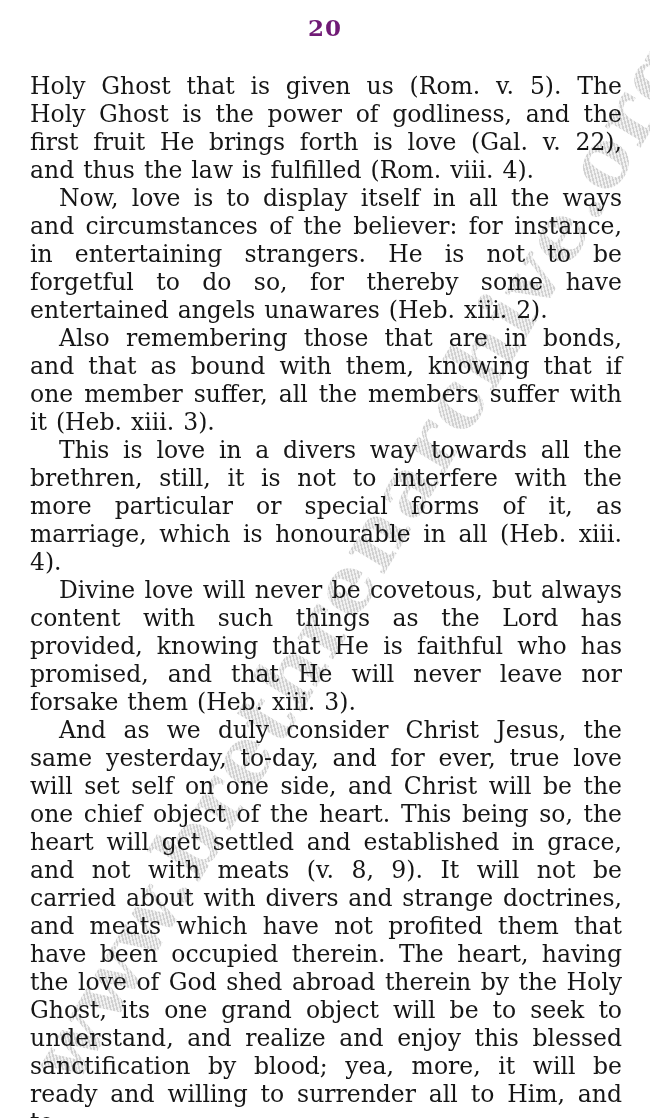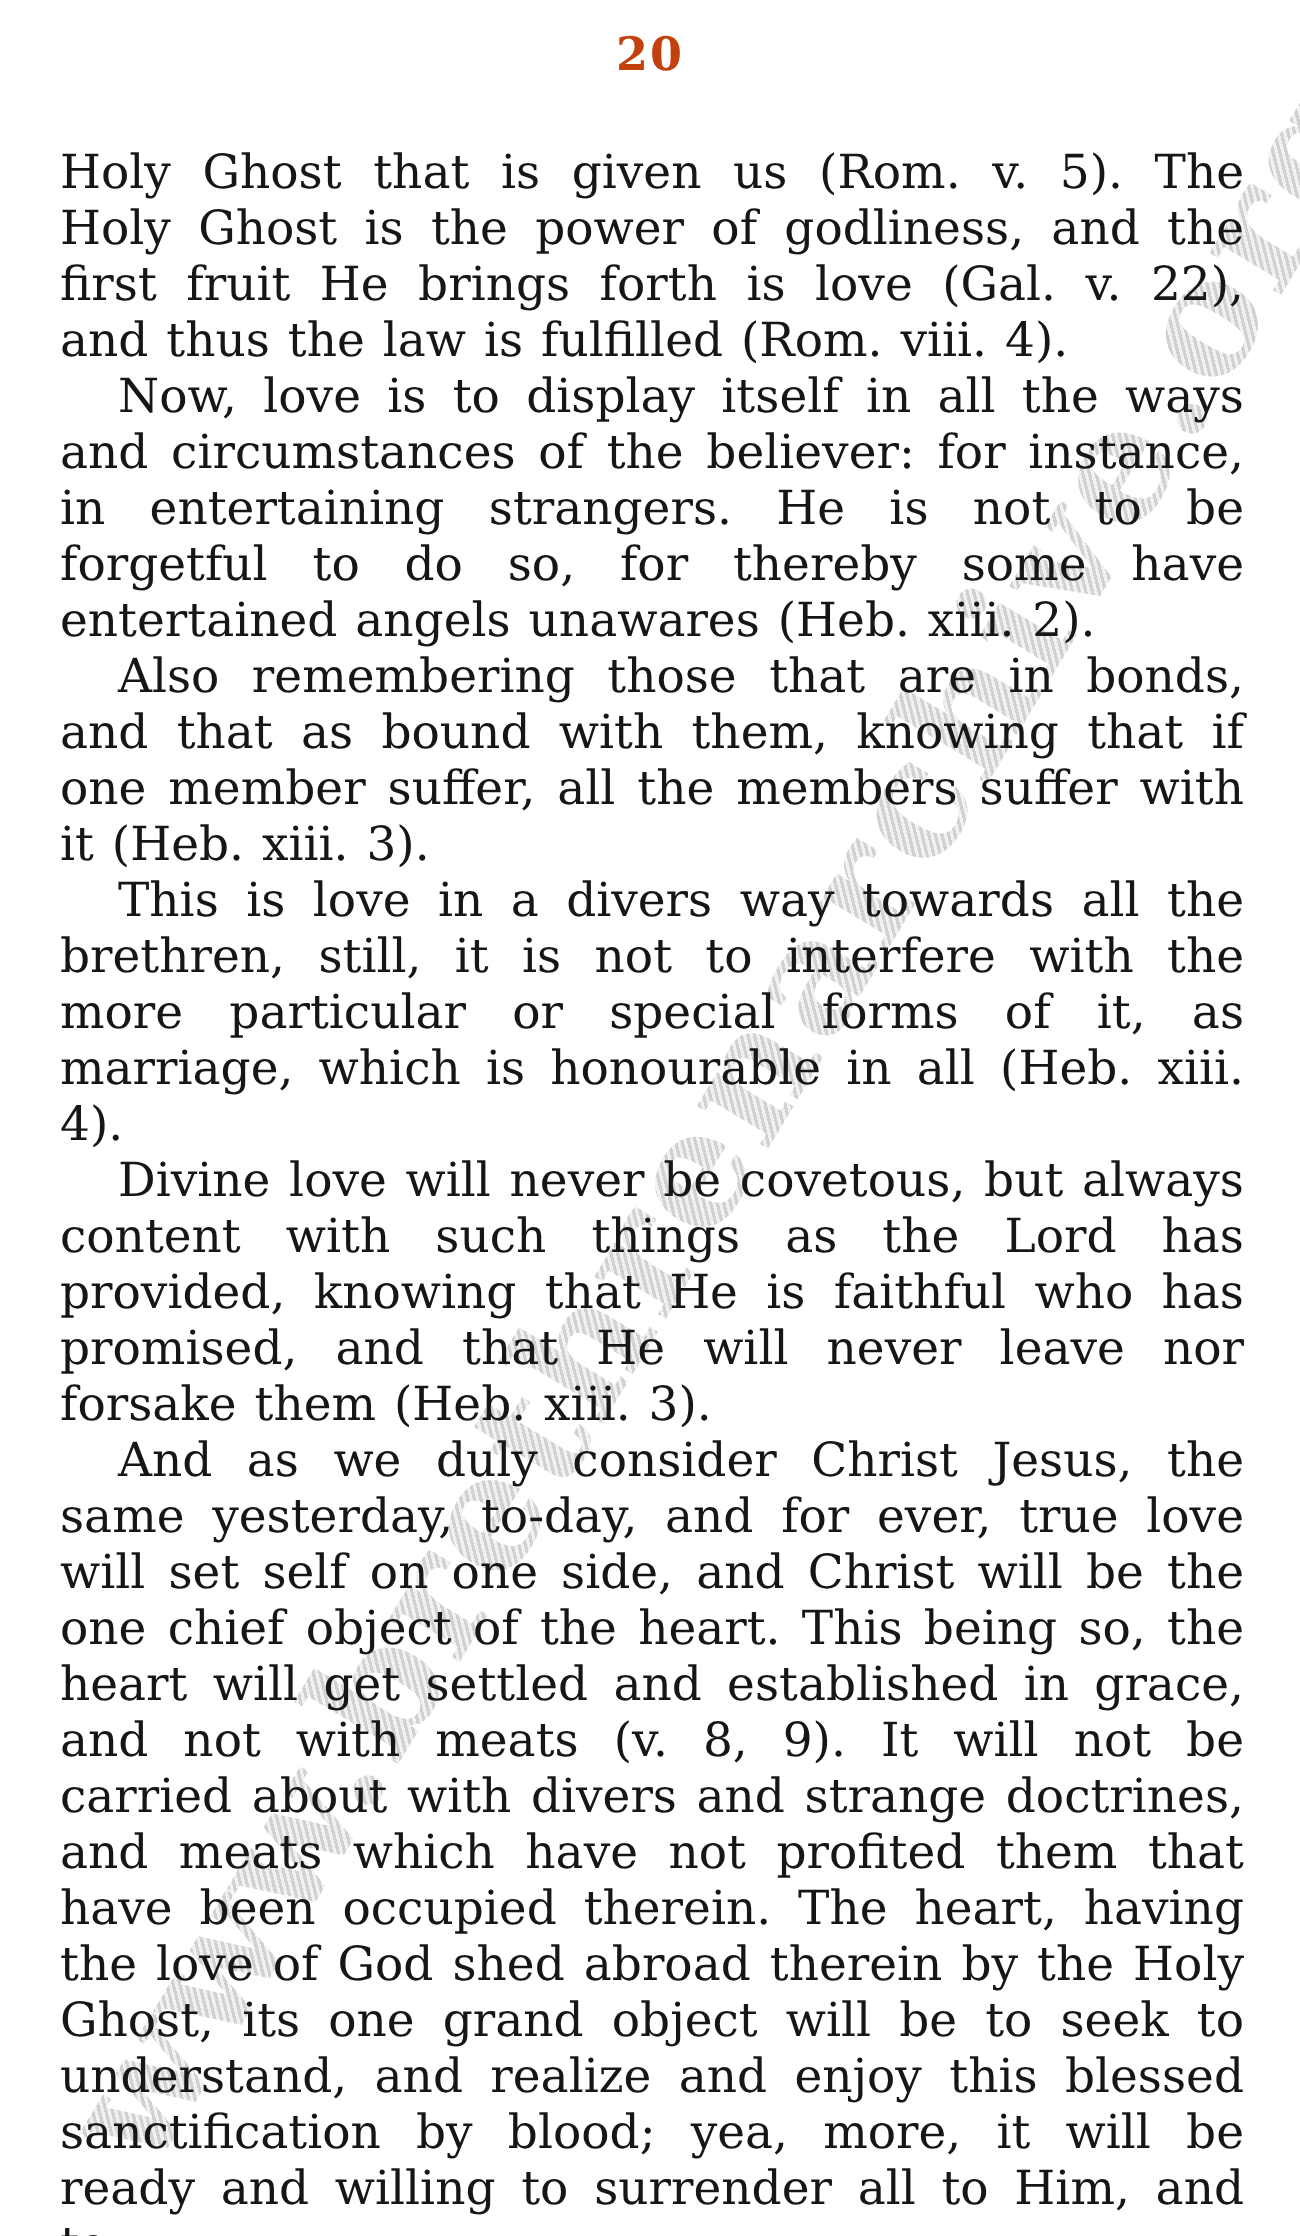--- a/index.html
+++ b/index.html
@@ -17,21 +17,21 @@
     color: #161616;
   }
   .page-number {
     position: relative;
     z-index: 2;
     text-align: center;
     font-size: 23px;
     font-weight: bold;
     letter-spacing: 1px;
     padding-top: 14px;
-    color: #c2410c;
+    color: #701a75;
   }
   .watermark {
     position: absolute;
     left: 360px;
     top: 560px;
     z-index: 1;
     transform: translate(-50%, -50%) rotate(-59deg);
     transform-origin: center center;
     font-size: 80px;
     font-weight: bold;

